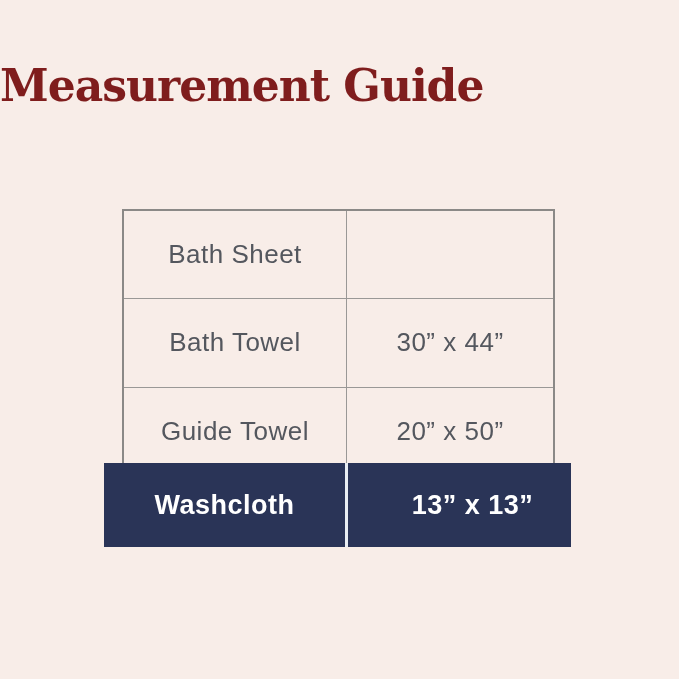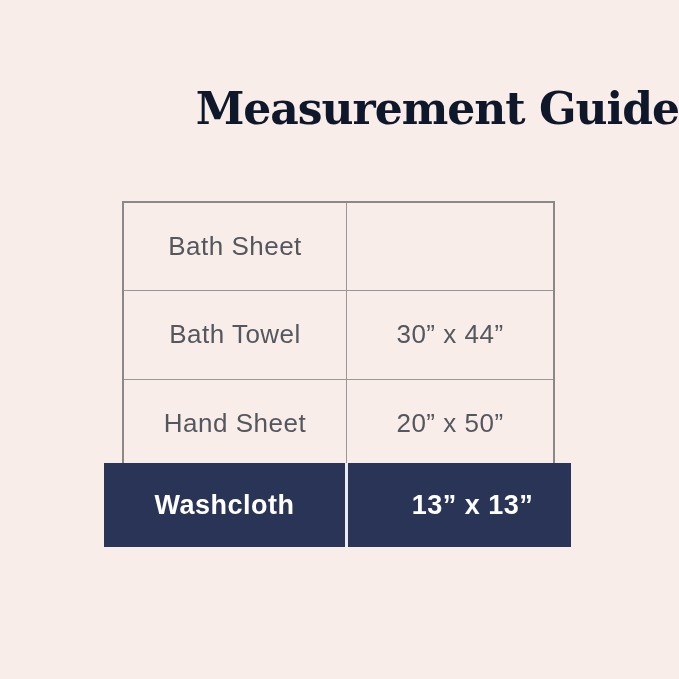--- a/index.html
+++ b/index.html
@@ -9,32 +9,31 @@
     height: 679px;
     background: #f8ede8;
     overflow: hidden;
     font-family: "Liberation Sans", sans-serif;
   }
   .title {
     position: absolute;
     top: 60px;
     left: 0;
     width: 100%;
-    text-align: right;
+    text-align: left;
     font-family: "DejaVu Serif", serif;
     font-weight: 700;
     font-size: 44px;
     letter-spacing: -1px;
-    color: #0f172a;
-    margin-top: 23px;
+    color: #7f1d1d;
   }
   .table {
     position: absolute;
     left: 122px;
-    top: 201px;
+    top: 209px;
     width: 433px;
     height: 268px;
     box-sizing: border-box;
     border: 2px solid #8b8987;
     display: flex;
     flex-direction: column;
     background: #f8ede8;
   }
   .row {
     flex: 1;
@@ -92,21 +91,21 @@
 
   <div class="table">
     <div class="row">
       <div class="cell item">Bath Sheet</div>
     </div>
     <div class="row">
       <div class="cell item">Bath Towel</div>
       <div class="cell size">30” x 44”</div>
     </div>
     <div class="row">
-      <div class="cell item">Hand Sheet</div>
+      <div class="cell item">Guide Towel</div>
       <div class="cell size">20” x 50”</div>
     </div>
   </div>
 
   <div class="highlight-row">
     <div class="hcell left">Washcloth</div>
     <div class="hdivider"></div>
     <div class="hcell right">13” x 13”</div>
   </div>
 

